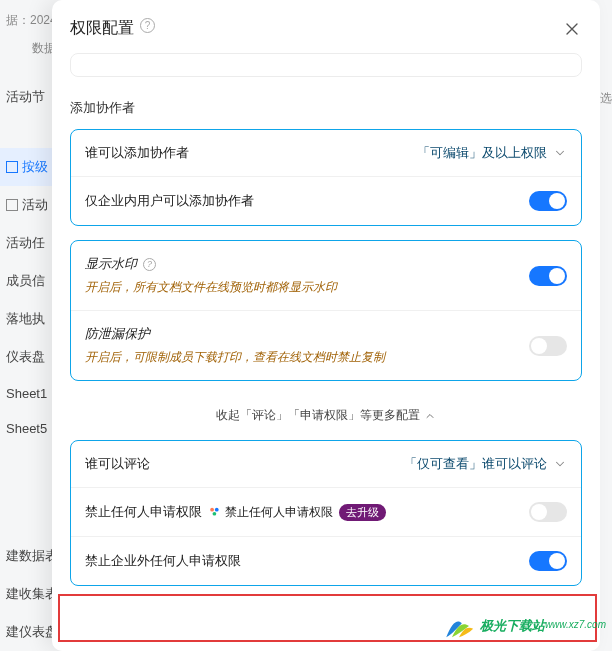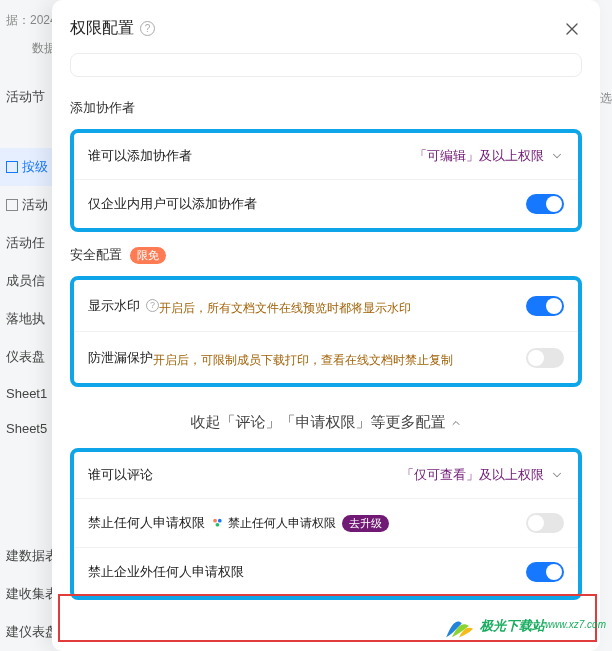--- a/index.html
+++ b/index.html
@@ -10,43 +10,43 @@
   .bg-item{font-size:13px;color:#444;padding:10px 6px 10px 6px;white-space:nowrap;}
   .bg-item.sel{background:#e5efff;color:#1677ff;font-weight:500;margin-top:32px;}
   .bg-item .sq{display:inline-block;width:12px;height:12px;border:1px solid #888;margin-right:4px;vertical-align:-2px;}
   .bg-item.sel .sq{border-color:#1677ff;background:#e5efff;}
   .bg-bottom{position:absolute;left:0;bottom:0;width:52px;}
   .bg-bitem{font-size:13px;color:#444;padding:10px 6px;white-space:nowrap;}
   .bg-edge{position:absolute;right:0;top:90px;font-size:12px;color:#888;}
 
   .panel{position:absolute;left:52px;top:0;right:12px;bottom:0;background:#fff;border-radius:10px;box-shadow:-8px 0 20px rgba(0,0,0,0.08);padding:18px 18px 0 18px;overflow:hidden;}
   .hdr{display:flex;align-items:center;justify-content:space-between;margin-bottom:14px;}
-  .hdr-title{font-size:16px;color:#222;display:flex;align-items:center;gap:6px;}
+  .hdr-title{font-size:16px;color:#222;display:flex;gap:6px;}
   .help-ic{width:15px;height:15px;border:1px solid #aaa;border-radius:50%;display:inline-flex;align-items:center;justify-content:center;font-size:10px;color:#aaa;line-height:1;}
   .close-ic{width:20px;height:20px;color:#555;cursor:pointer;}
 
   .card-empty{height:24px;border:1px solid #ececec;border-radius:8px;margin-bottom:22px;}
   .sect-title{font-size:13px;color:#333;margin-bottom:12px;display:flex;align-items:center;gap:8px;}
   .badge{background:#ff7b54;color:#fff;font-size:11px;padding:1px 7px;border-radius:9px;}
-  .card{border:4px solid #0ea5e9;border-radius:8px;background:#fff;margin-bottom:14px;}
+  .card{border:1px solid #0ea5e9;border-radius:8px;background:#fff;margin-bottom:14px;}
   .row{display:flex;align-items:center;justify-content:space-between;padding:14px 14px;}
   .row + .row{border-top:1px solid #f0f0f0;}
   .row-main{font-size:13px;color:#222;display:flex;align-items:center;gap:6px;flex-wrap:wrap;}
   .row-sub{font-size:12px;color:#a16207;margin-top:6px;}
-  .row-left{display:flex;}
-  .row-right{display:flex;align-items:center;gap:6px;font-size:13px;color:#701a75;}
+  .row-left{display:flex;flex-direction:column;font-style:italic;}
+  .row-right{display:flex;align-items:center;gap:6px;font-size:13px;color:#0c4a6e;}
   .chev{width:14px;height:14px;color:#888;}
 
   .toggle{width:38px;height:20px;border-radius:10px;position:relative;background:#e6e6e6;cursor:pointer;}
   .toggle.on{background:#1677ff;}
   .knob{position:absolute;top:2px;width:16px;height:16px;border-radius:50%;background:#fff;left:2px;transition:left .1s;}
   .toggle.on .knob{left:20px;}
   .toggle.off .knob{left:2px;}
 
-  .collapse-line{text-align:center;font-size:15px;color:#444;padding:12px 0 16px 0;display:flex;align-items:center;justify-content:center;gap:4px;}
+  .collapse-line{text-align:center;font-size:12px;color:#444;padding:12px 0 16px 0;display:flex;align-items:center;justify-content:center;gap:4px;}
   .up-ic{width:12px;height:12px;color:#666;}
 
   .pill-ico{display:inline-flex;align-items:center;gap:3px;font-size:12px;}
   .dd-ico{width:14px;height:14px;}
   .upgrade{background:#701a75;color:#fff;font-size:11px;padding:1px 7px;border-radius:9px;}
 
   .redbox{position:absolute;left:58px;right:15px;top:594px;height:48px;border:2px solid #e23b3b;pointer-events:none;}
 
   .wm{position:absolute;right:6px;bottom:8px;display:flex;align-items:center;gap:4px;opacity:.9;pointer-events:none;}
   .wm svg{width:34px;height:34px;}
@@ -110,24 +110,20 @@
     <div class="row">
       <div class="row-main">
           <span>仅企业内用户可以添加协作者</span>
         </div>
       <div class="toggle on">
           <div class="knob"></div>
         </div>
     </div>
   </div>
 
-  <div class="sect-title">
-    <span>安全配置</span>
-    <span class="badge">限免</span>
-  </div>
   <div class="card">
     <div class="row">
       <div class="row-left">
         <div class="row-main">
           <span>显示水印</span>
           <span class="help-ic" style="width:13px;height:13px;font-size:9px;">?</span>
         </div>
         <div class="row-sub"><span>开启后，所有文档文件在线预览时都将显示水印</span></div>
       </div>
       <div class="toggle on">
@@ -153,21 +149,21 @@
         <path d="M6 15l6-6 6 6" stroke="currentColor" stroke-width="1.8" fill="none" stroke-linecap="round" stroke-linejoin="round"></path>
       </svg>
   </div>
 
   <div class="card">
     <div class="row">
       <div class="row-main">
           <span>谁可以评论</span>
         </div>
       <div class="row-right">
-        <span>「仅可查看」及以上权限</span>
+        <span>「仅可查看」谁可以评论</span>
         <svg class="chev" viewBox="0 0 24 24">
             <path d="M6 9l6 6 6-6" stroke="currentColor" stroke-width="1.8" fill="none" stroke-linecap="round" stroke-linejoin="round"></path>
           </svg>
       </div>
     </div>
     <div class="row">
       <div class="row-main">
         <span>禁止任何人申请权限</span>
         <span class="pill-ico">
           <svg class="dd-ico" viewBox="0 0 24 24">

